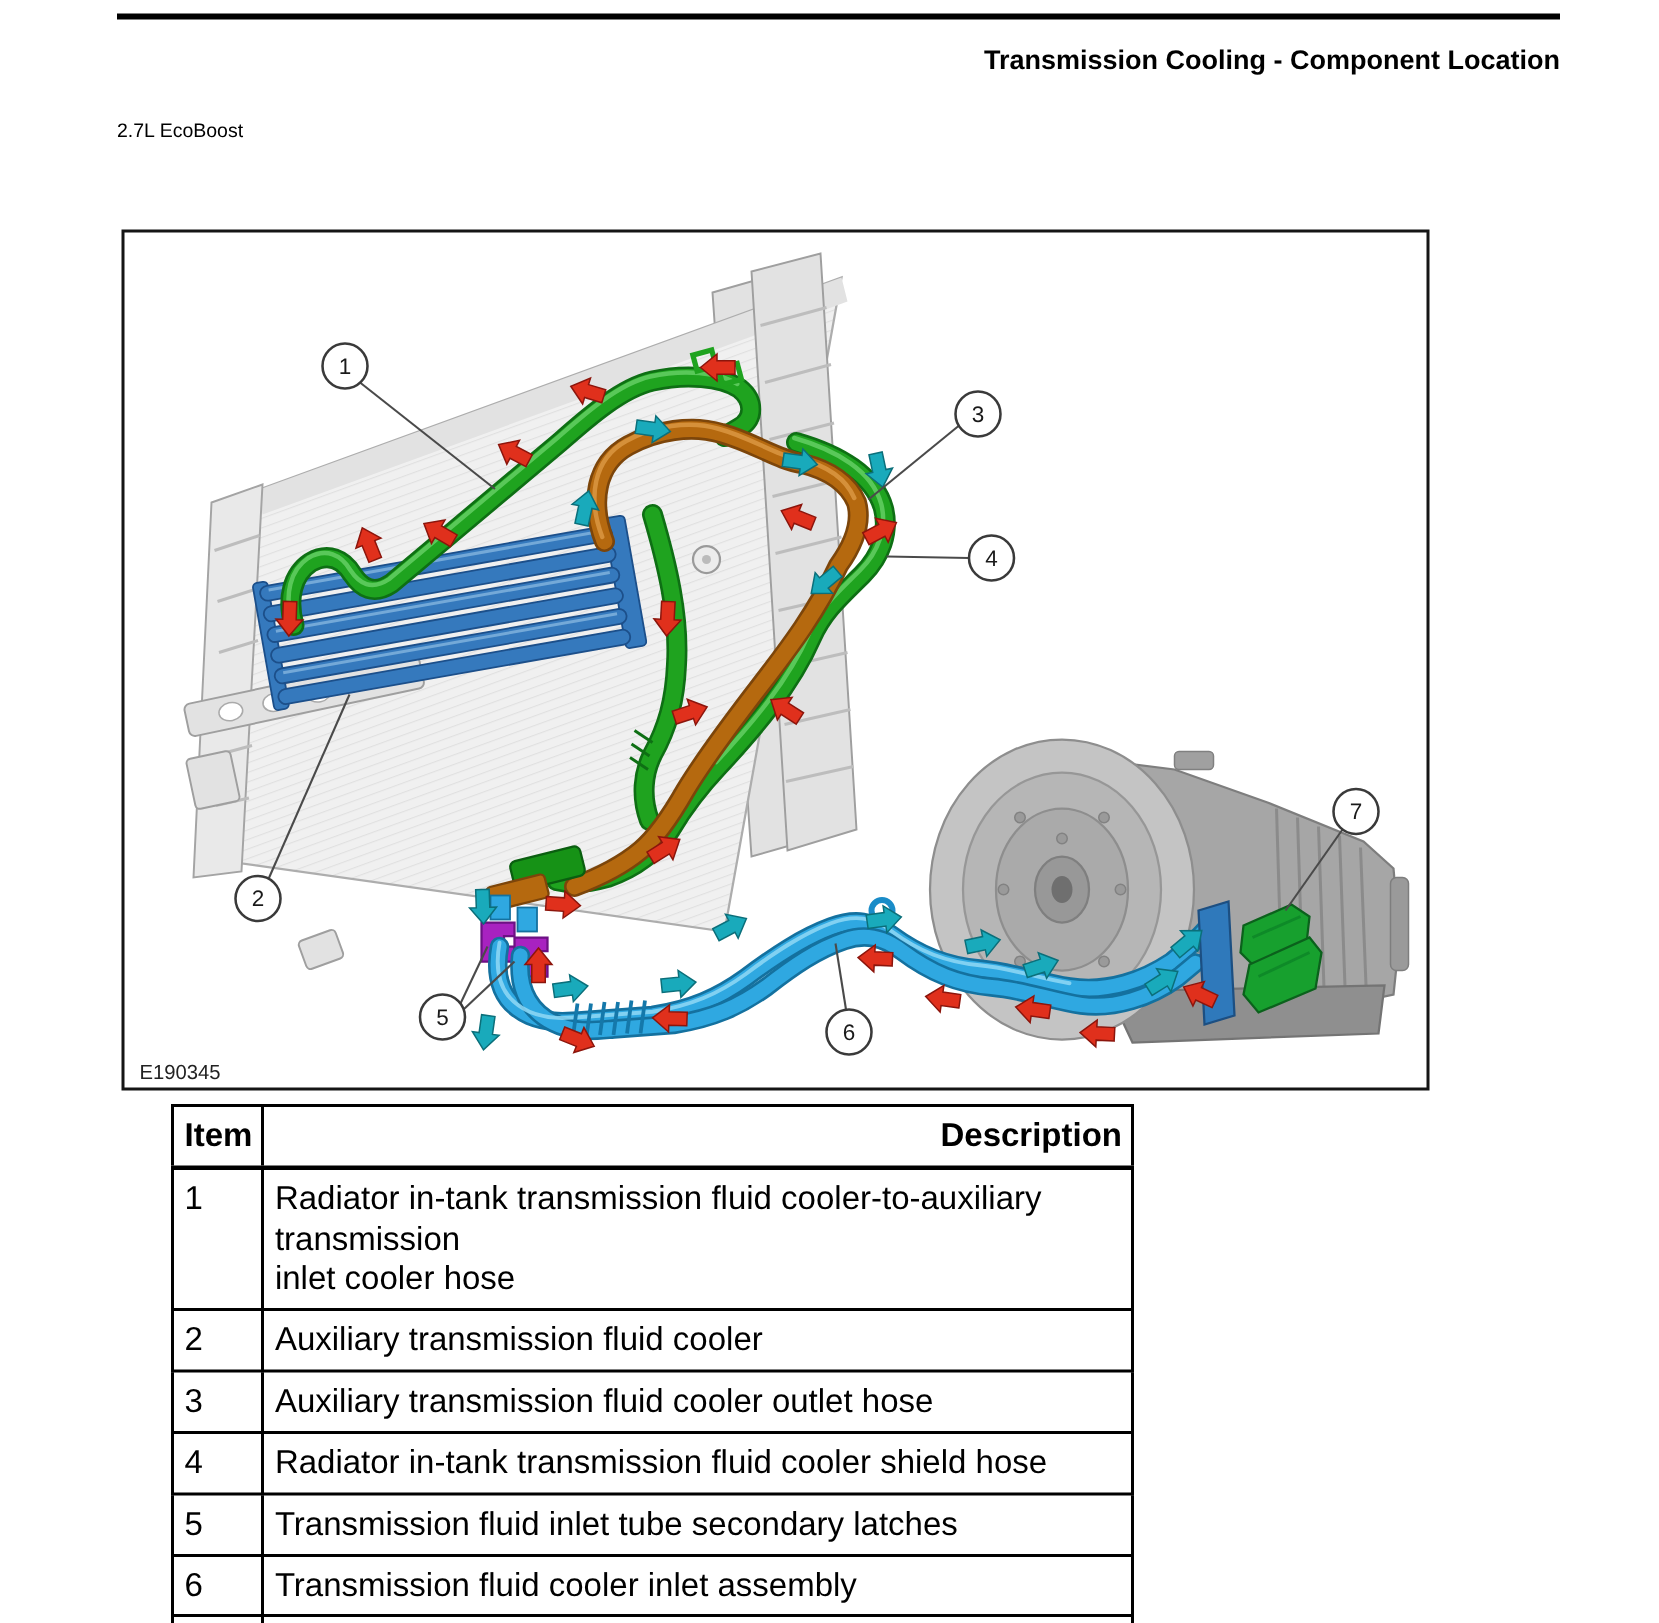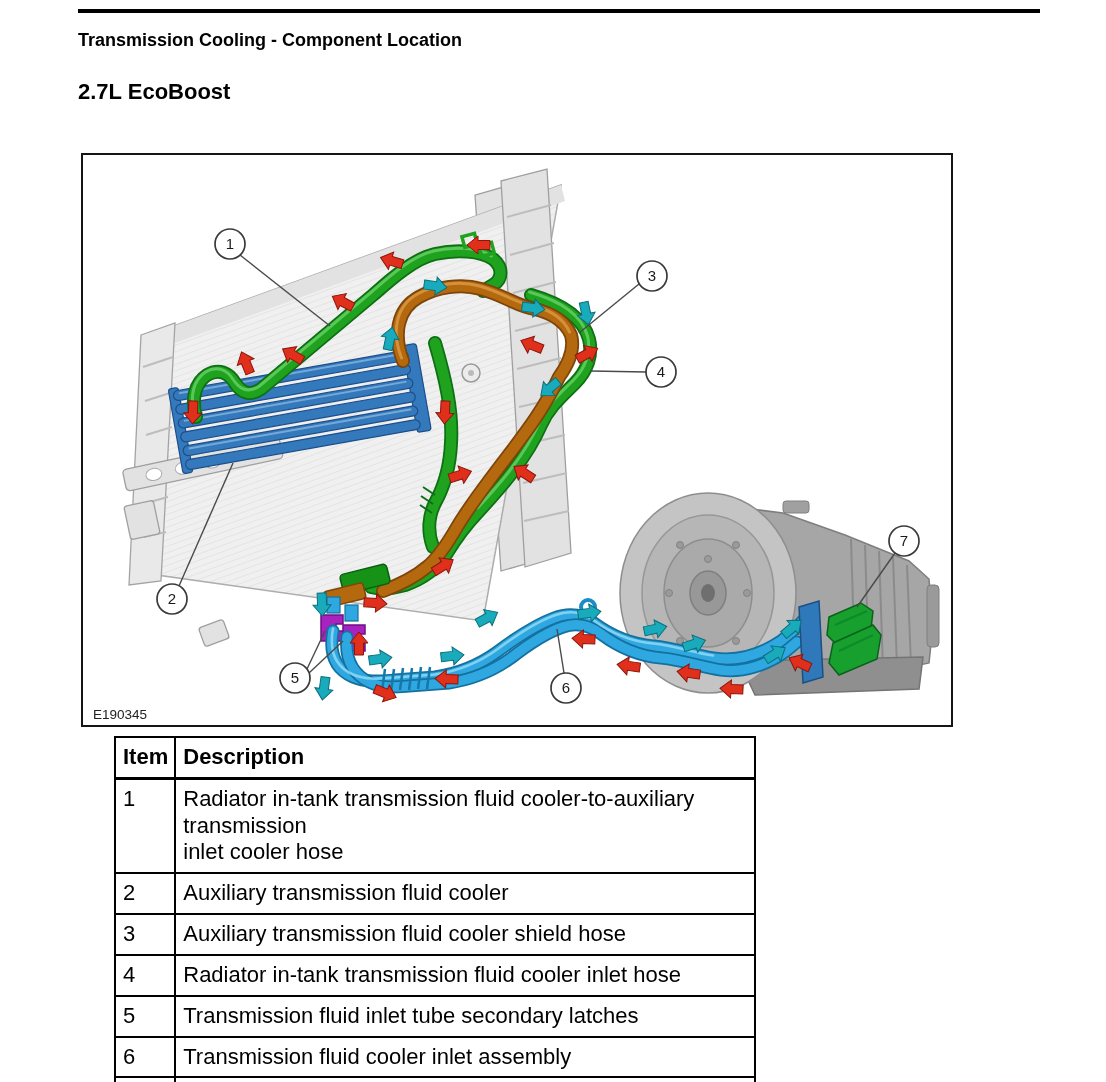--- a/index.html
+++ b/index.html
@@ -1,21 +1,21 @@
 <!DOCTYPE html>
 <html style="--c-hose_green: #1fa31f; --c-hose_orange: #b5690f; --c-cooler_blue: #3579bd; --c-tube_blue: #2fa8e1; --c-latch_purple: #a822c0; --c-shield_green: #17a02e; --c-arrow_red: #e0301c; --c-arrow_teal: #19aabb;"><head>
 <meta charset="utf-8">
 <style>
   html,body{margin:0;padding:0;background:#ffffff;}
   .page{position:relative;width:1106px;height:1082px;background:#fff;
         font-family:"Liberation Sans",sans-serif;color:#000;overflow:hidden;}
   .top-rule{position:absolute;left:78px;top:9px;width:962px;height:4px;background:#000;}
-  .doc-title{position:absolute;left:78px;top:30px;width:962px;text-align:left;
+  .doc-title{position:absolute;left:78px;top:30px;width:962px;text-align:right;
              font-size:18px;font-weight:bold;}
-  .section-heading{position:absolute;left:78px;top:79px;font-size:22px;font-weight:bold;}
+  .section-heading{position:absolute;left:78px;top:79px;font-size:13px;font-weight:normal;}
   .figure-frame{position:absolute;left:81px;top:153px;width:872px;height:574px;
                 border:2px solid #151515;box-sizing:border-box;background:#fff;}
   .figure-frame svg{display:block;width:868px;height:570px;}
 
   
   .rad-core{fill:url(#finpat);stroke:#adadad;stroke-width:1.5;}
   .rad-band{fill:#e2e2e2;}
   .rad-metal{fill:#e9e9e9;stroke:#a4a4a4;stroke-width:1.3;}
   .rad-metal2{fill:#e2e2e2;stroke:#9f9f9f;stroke-width:1.3;}
   .rad-line{stroke:#bdbdbd;stroke-width:2;}
@@ -41,21 +41,21 @@
   .leader{stroke:#4a4a4a;stroke-width:1.4;fill:none;}
   .callout-circle{fill:#ffffff;stroke:#3a3a3a;stroke-width:1.7;}
   .callout-num{font-family:"Liberation Sans",sans-serif;font-size:15px;fill:#1a1a1a;text-anchor:middle;}
   .fig-code{font-family:"Liberation Sans",sans-serif;font-size:13.5px;fill:#222;}
 
   
   .legend-table{position:absolute;left:78px;top:736px;width:642px;border-collapse:collapse;
                 font-size:22px;line-height:1.22;margin-left:36px;}
   .legend-table th,.legend-table td{border:2px solid #000;padding:6px 6px 6px 7px;vertical-align:top;text-align:left;}
   .legend-table th{font-weight:bold;border-bottom-width:3px;}
-  .legend-table th.desc{text-align:left;}
+  .legend-table th.desc{text-align:right;}
   .legend-table td.item,.legend-table th.item{width:44px;}
   .legend-table td.desc{white-space:pre-line;}
 </style>
 </head>
 <body>
 
 <div class="page">
 
   <div class="top-rule"></div>
 
@@ -293,25 +293,25 @@
         <td class="item">1</td>
         <td class="desc">Radiator in-tank transmission fluid cooler-to-auxiliary transmission
 inlet cooler hose</td>
       </tr>
       <tr>
         <td class="item">2</td>
         <td class="desc">Auxiliary transmission fluid cooler</td>
       </tr>
       <tr>
         <td class="item">3</td>
-        <td class="desc">Auxiliary transmission fluid cooler shield hose</td>
+        <td class="desc">Auxiliary transmission fluid cooler outlet hose</td>
       </tr>
       <tr>
         <td class="item">4</td>
-        <td class="desc">Radiator in-tank transmission fluid cooler inlet hose</td>
+        <td class="desc">Radiator in-tank transmission fluid cooler shield hose</td>
       </tr>
       <tr>
         <td class="item">5</td>
         <td class="desc">Transmission fluid inlet tube secondary latches</td>
       </tr>
       <tr>
         <td class="item">6</td>
         <td class="desc">Transmission fluid cooler inlet assembly</td>
       </tr>
       <tr>

